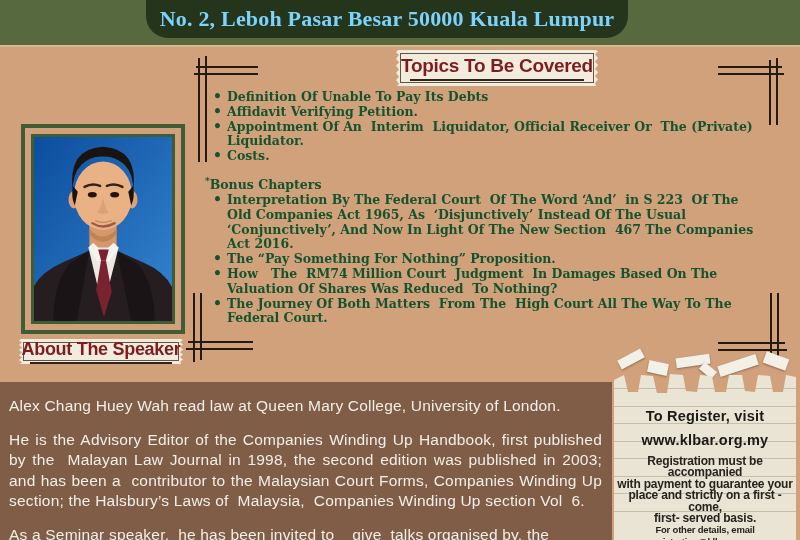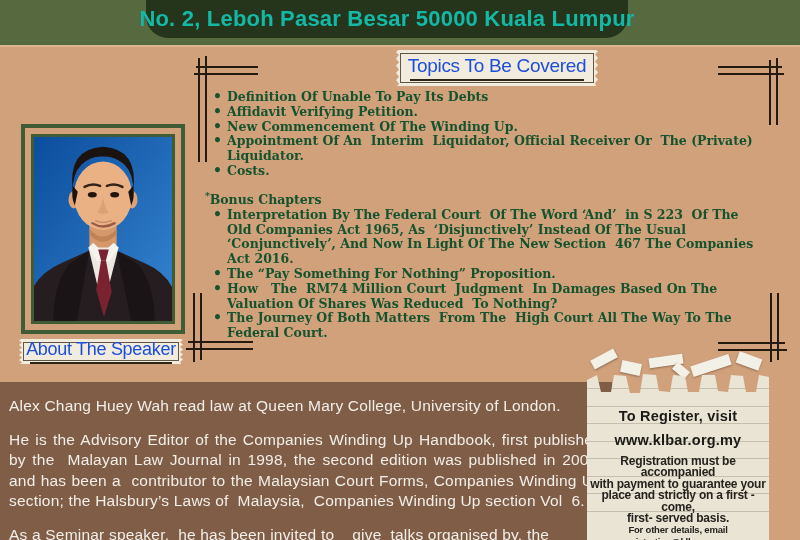--- a/index.html
+++ b/index.html
@@ -12,36 +12,36 @@
   .band{
     position:absolute;left:0;top:0;width:800px;height:45px;
     background:#57693f;border-bottom:2px solid #dcb78e;
   }
   .band-panel{
     position:absolute;left:146px;top:0;width:482px;height:38px;
     background:#24351b;border-radius:0 0 22px 22px;
     display:flex;align-items:center;justify-content:center;
   }
   .band-panel span{
-    font-family:Liberation Sans, sans-serif;font-weight:bold;
-    font-size:22px;color:#14b8a6;letter-spacing:.2px;white-space:nowrap;
+    font-family:Liberation Serif, serif;font-weight:bold;
+    font-size:22px;color:#7dd3fc;letter-spacing:.2px;white-space:nowrap;
   }
   
   .tape{
     position:absolute;background:#f2ecdf;
     filter:drop-shadow(0 1px 1px rgba(70,45,25,.55));
     clip-path:polygon(0px 6%,3px 14%,0px 24%,3px 34%,0px 44%,3px 54%,0px 64%,3px 74%,0px 84%,3px 94%,1px 100%,99% 100%,calc(100% - 3px) 92%,100% 82%,calc(100% - 3px) 72%,100% 62%,calc(100% - 3px) 52%,100% 42%,calc(100% - 3px) 32%,100% 22%,calc(100% - 3px) 12%,100% 4%,calc(100% - 2px) 0%,2px 0%);
     display:flex;flex-direction:column;align-items:center;justify-content:center;
   }
   .tape .inner{
     position:absolute;left:4px;right:4px;top:3px;bottom:3px;
     border:1.5px solid rgba(62,48,32,.8);pointer-events:none;
   }
   .tape .txt{
-    font-weight:normal;color:#1d4ed8;letter-spacing:-.3px;white-space:nowrap;z-index:1;
+    font-weight:bold;color:#7f1d1d;letter-spacing:-.3px;white-space:nowrap;z-index:1;
   }
   .tape .rule{height:2px;background:#2e2519;width:86%;margin-top:2px;z-index:1;}
   .tape-topics{left:396px;top:50px;width:202px;height:36px;}
   .tape-topics .txt{font-size:19px;}
   .tape-about{left:19px;top:339px;width:164px;height:25px;text-align:right;}
   .tape-about .txt{font-size:18px;}
   
   .corners{position:absolute;left:180px;top:50px;pointer-events:none;}
   
   .topics{
@@ -68,21 +68,21 @@
     position:absolute;left:0;top:382px;width:612px;height:158px;
     background:#7f5d46;box-sizing:border-box;
     padding:14px 10px 0 9px;overflow:hidden;
   }
   .about-box p{
     margin:0 0 13px 0;font-size:15.5px;line-height:20.5px;
     color:#f2eee8;letter-spacing:.2px;
     text-align:justify;white-space:pre-wrap;
   }
   
-  .paper-wrap{position:absolute;left:587px;top:352px;width:182px;height:188px;}
+  .paper-wrap{position:absolute;left:614px;top:352px;width:182px;height:188px;}
   .scrap{position:absolute;background:#f3f0e7;box-shadow:0 1px 2px rgba(80,60,40,.5);}
   .s1{left:4px;top:2px;width:26px;height:10px;transform:rotate(-28deg);}
   .s2{left:34px;top:10px;width:20px;height:12px;transform:rotate(12deg);}
   .s3{left:62px;top:4px;width:34px;height:10px;transform:rotate(-8deg);}
   .s4{left:104px;top:8px;width:40px;height:11px;transform:rotate(-18deg);}
   .s5{left:150px;top:3px;width:24px;height:12px;transform:rotate(20deg);}
   .s6{left:86px;top:14px;width:16px;height:9px;transform:rotate(40deg);}
   .paper{
     position:absolute;left:0;top:20px;width:182px;height:168px;
     background:
@@ -145,21 +145,20 @@
 <div class="tape tape-topics">
   <div class="inner"></div>
   <div class="txt">Topics To Be Covered</div>
   <div class="rule"></div>
 </div>
 
 <div class="topics">
   <ul>
     <li>Definition Of Unable To Pay Its Debts</li>
     <li>Affidavit Verifying Petition.</li>
-    <li>New Commencement Of The Winding Up.</li>
     <li>Appointment Of An  Interim  Liquidator, Official Receiver Or  The (Private) Liquidator.</li>
     <li>Costs.</li>
   </ul>
   <div class="bonus-head"><sup>*</sup><span>Bonus Chapters</span></div>
   <ul>
     <li>Interpretation By The Federal Court  Of The Word ‘And’  in S 223  Of The Old Companies Act 1965, As  ‘Disjunctively’ Instead Of The Usual ‘Conjunctively’, And Now In Light Of The New Section  467 The Companies Act 2016.</li>
     <li>The “Pay Something For Nothing” Proposition.</li>
     <li>How   The  RM74 Million Court  Judgment  In Damages Based On The Valuation Of Shares Was Reduced  To Nothing?</li>
     <li>The Journey Of Both Matters  From The  High Court All The Way To The Federal Court.</li>
   </ul>

